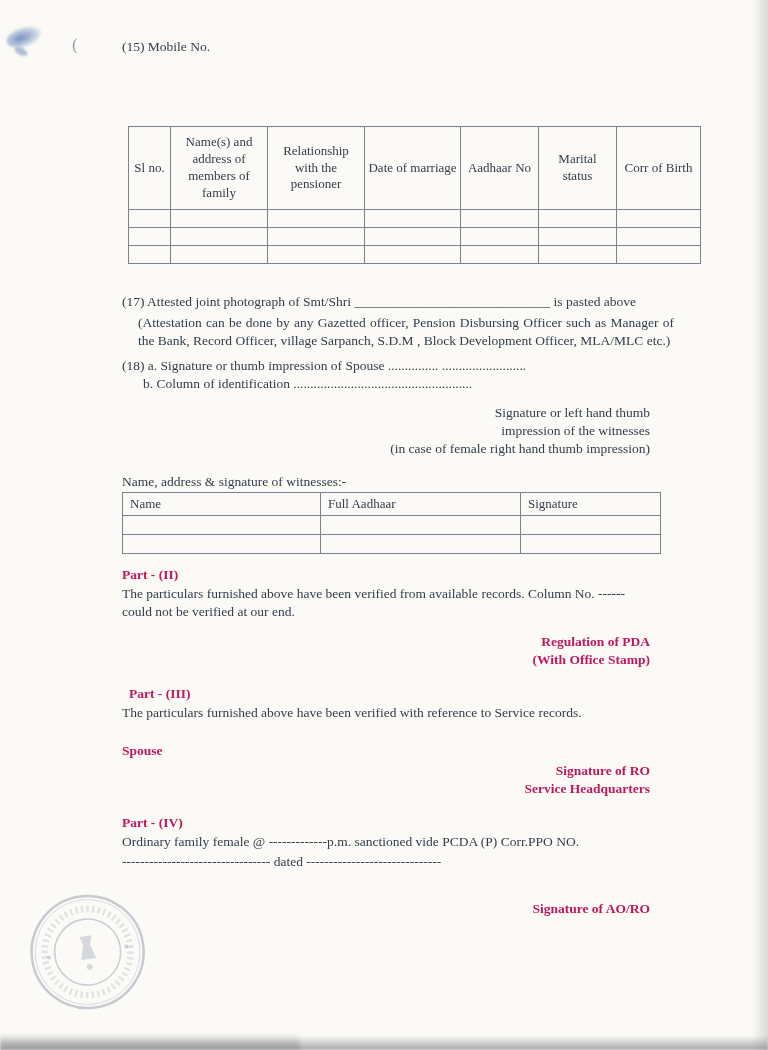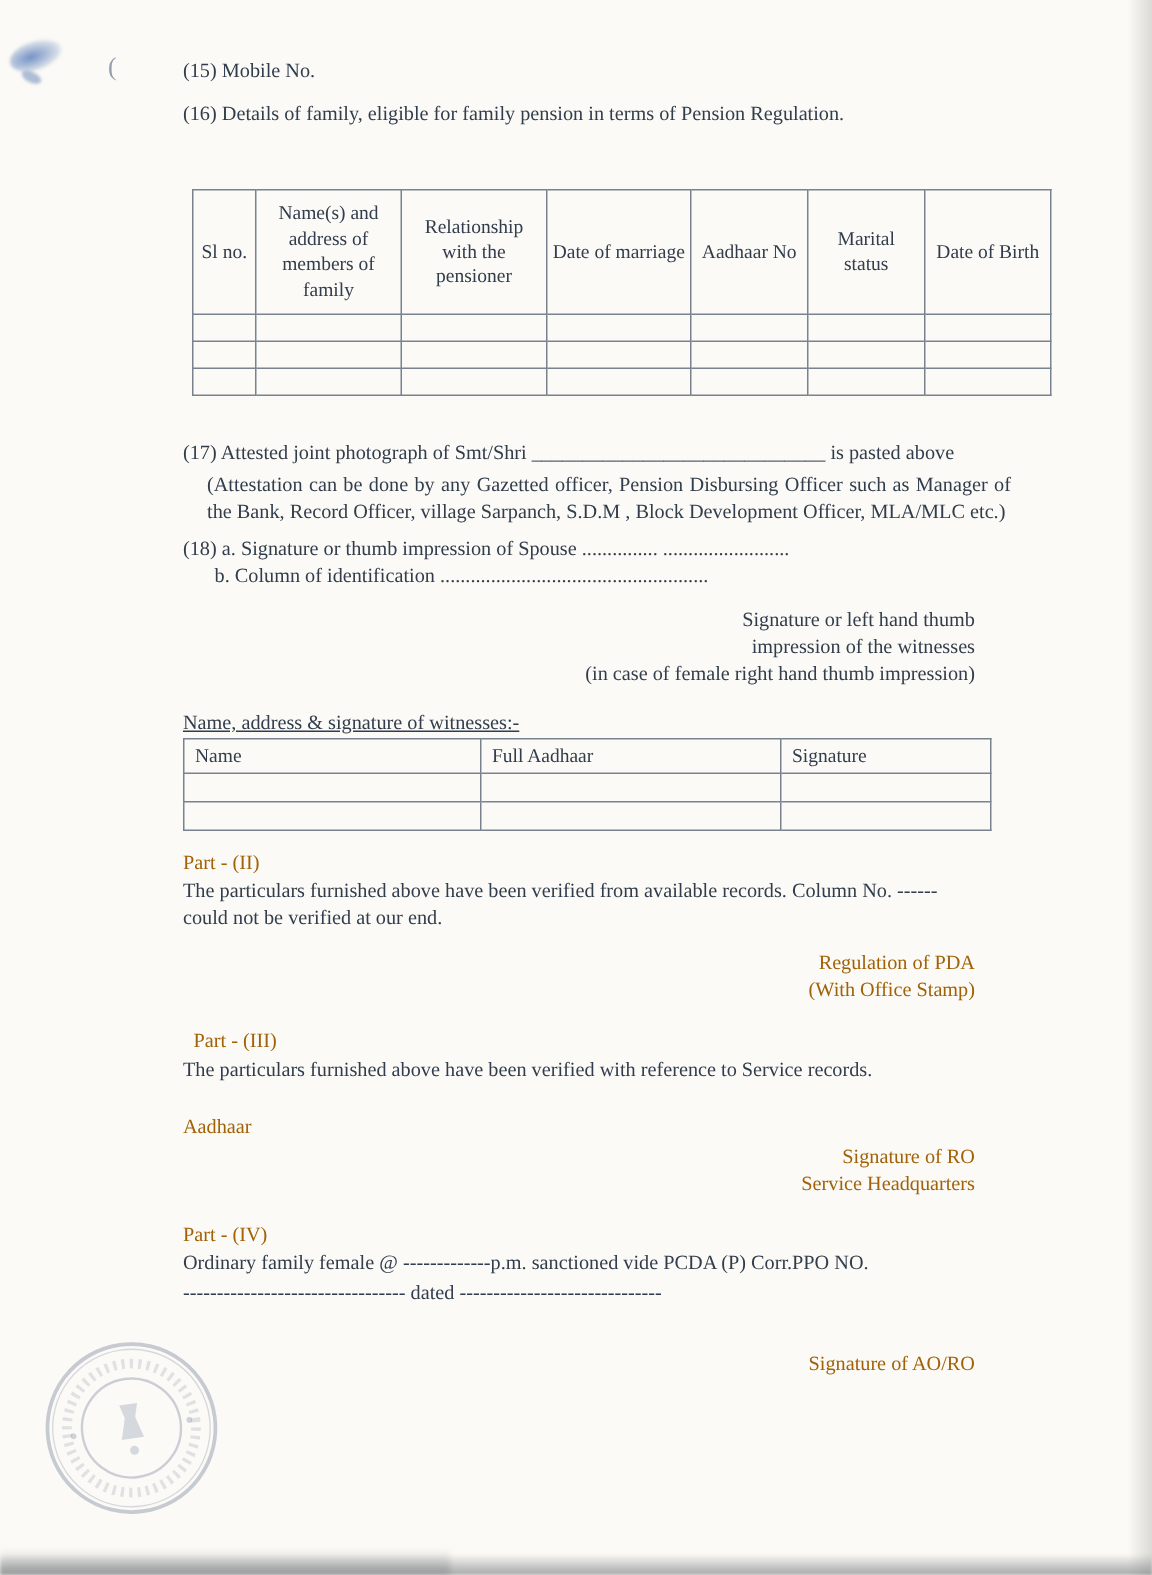--- a/index.html
+++ b/index.html
@@ -8,21 +8,21 @@
     width:768px;height:1050px;
     margin:0 auto;
     background:#fbfaf6;
     overflow:hidden;
     font-family:"Liberation Serif", serif;
     color:#313d4c;
     font-size:13.5px;
     line-height:1.35;
   }
   .abs{position:absolute;}
-  .bold{font-weight:normal;color:#a16207;}
+  .bold{font-weight:bold;color:#be185d;}
   .right-block{text-align:right;}
 
   
   table{border-collapse:collapse;table-layout:fixed;}
   .family-table th,.family-table td,
   .witness-table th,.witness-table td{
     border:1px solid #79828f;
     font-weight:normal;
     font-size:13px;
     color:#313d4c;
@@ -77,41 +77,40 @@
 <body>
 
 <div class="page">
 
   <div class="abs smudge" style="left:6px;top:27px;"></div>
   <div class="abs smudge2" style="left:14px;top:48px;"></div>
   <div class="abs paren" style="left:72px;top:34px;">(</div>
 
   <div class="abs" style="left:122px;top:38px;">(15) Mobile No.</div>
 
-  <div class="abs" style="left:122px;top:67px;width:452px;">(16) Details of family, eligible for family pension in terms of Pension Regulation.</div>
 
   <table class="abs family-table" style="left:128px;top:126px;width:572px;">
     <colgroup>
       <col style="width:42px">
         <col style="width:97px">
         <col style="width:97px">
       <col style="width:96px">
         <col style="width:78px">
         <col style="width:78px">
         <col style="width:84px">
     </colgroup>
     <tbody>
         <tr>
       <th>Sl no.</th>
       <th>Name(s) and address of members of family</th>
       <th>Relationship with the pensioner</th>
       <th>Date of marriage</th>
       <th>Aadhaar No</th>
       <th>Marital status</th>
-      <th>Date of Birth</th>
+      <th>Corr of Birth</th>
     </tr>
     <tr>
       <td></td>
           <td></td>
           <td></td>
           <td></td>
           <td></td>
           <td></td>
           <td></td>
     </tr>
@@ -141,21 +140,21 @@
 
   <div class="abs" style="left:122px;top:357px;">(18) a. Signature or thumb impression of Spouse ............... .........................</div>
   <div class="abs" style="left:143px;top:375px;">b. Column of identification .....................................................</div>
 
   <div class="abs right-block" style="left:122px;top:404px;width:528px;">
     <div>Signature or left hand thumb</div>
     <div>impression of the witnesses</div>
     <div>(in case of female right hand thumb impression)</div>
   </div>
 
-  <div class="abs" style="left:122px;top:473px;text-decoration:underline;">Name, address &amp; signature of witnesses:-</div>
+  <div class="abs" style="left:122px;top:473px;">Name, address &amp; signature of witnesses:-</div>
   <table class="abs witness-table" style="left:122px;top:492px;width:538px;">
     <colgroup>
         <col style="width:198px">
         <col style="width:200px">
         <col style="width:140px">
       </colgroup>
     <tbody>
         <tr>
       <th>Name</th>
       <th>Full Aadhaar</th>
@@ -176,21 +175,21 @@
 
   <div class="abs bold" style="left:122px;top:566px;">Part - (II)</div>
   <div class="abs" style="left:122px;top:585px;width:532px;">The particulars furnished above have been verified from available records.  Column No. ------could not be verified at our end.</div>
   <div class="abs right-block bold" style="left:122px;top:633px;width:528px;">
     <div>Regulation of PDA</div>
     <div>(With Office Stamp)</div>
   </div>
 
   <div class="abs bold" style="left:129px;top:685px;">Part - (III)</div>
   <div class="abs" style="left:122px;top:704px;width:475px;">The particulars furnished above have been verified with reference to Service records.</div>
-  <div class="abs bold" style="left:122px;top:742px;">Aadhaar</div>
+  <div class="abs bold" style="left:122px;top:742px;">Spouse</div>
   <div class="abs right-block bold" style="left:122px;top:762px;width:528px;">
     <div>Signature of RO</div>
     <div>Service Headquarters</div>
   </div>
 
   <div class="abs bold" style="left:122px;top:814px;">Part - (IV)</div>
   <div class="abs" style="left:122px;top:833px;width:560px;">Ordinary family female @  -------------p.m. sanctioned vide PCDA (P) Corr.PPO NO.</div>
   <div class="abs" style="left:122px;top:853px;width:560px;">--------------------------------- dated ------------------------------</div>
   <div class="abs right-block bold" style="left:122px;top:900px;width:528px;">Signature of AO/RO</div>
 

